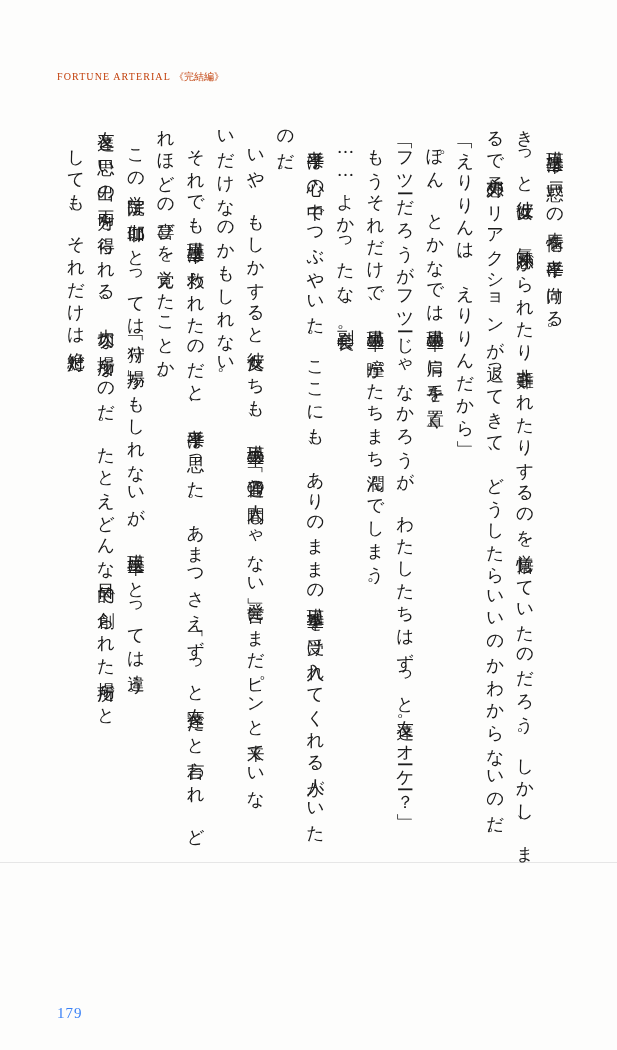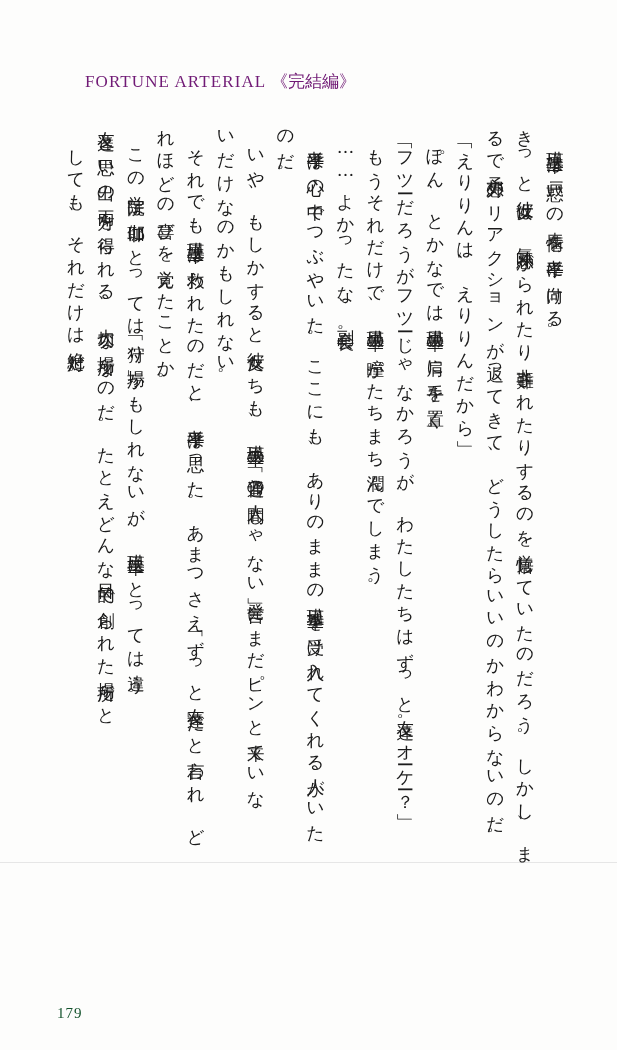--- a/index.html
+++ b/index.html
@@ -30,44 +30,43 @@
     top: 862px;
     height: 1px;
     background: #e6e6e6;
   }
 
   
   .header {
     position: absolute;
     left: 57px;
     top: 70px;
-    font-size: 17px;
+    font-size: 10px;
     letter-spacing: 0.5px;
-    color: #701a75;
+    color: #c2410c;
     white-space: nowrap;
     font-family: "Liberation Serif", "DejaVu Serif", serif;
-    margin-left: 28px;
   }
   .header .hdr-latin {
     font-variant: small-caps;
     letter-spacing: 1.1px;
   }
   .header .hdr-jp {
     font-family: "DejaVu Serif", serif;
     letter-spacing: 0px;
   }
 
   
   .folio {
     position: absolute;
     left: 57px;
     bottom: 28px;
     font-size: 15px;
     letter-spacing: 1px;
-    color: #14532d;
+    color: #3b82f6;
   }
 
   
   .textblock {
     position: absolute;
     top: 118px;
     right: 54px;
     left: 54px;
     height: 730px;
     display: flex;

